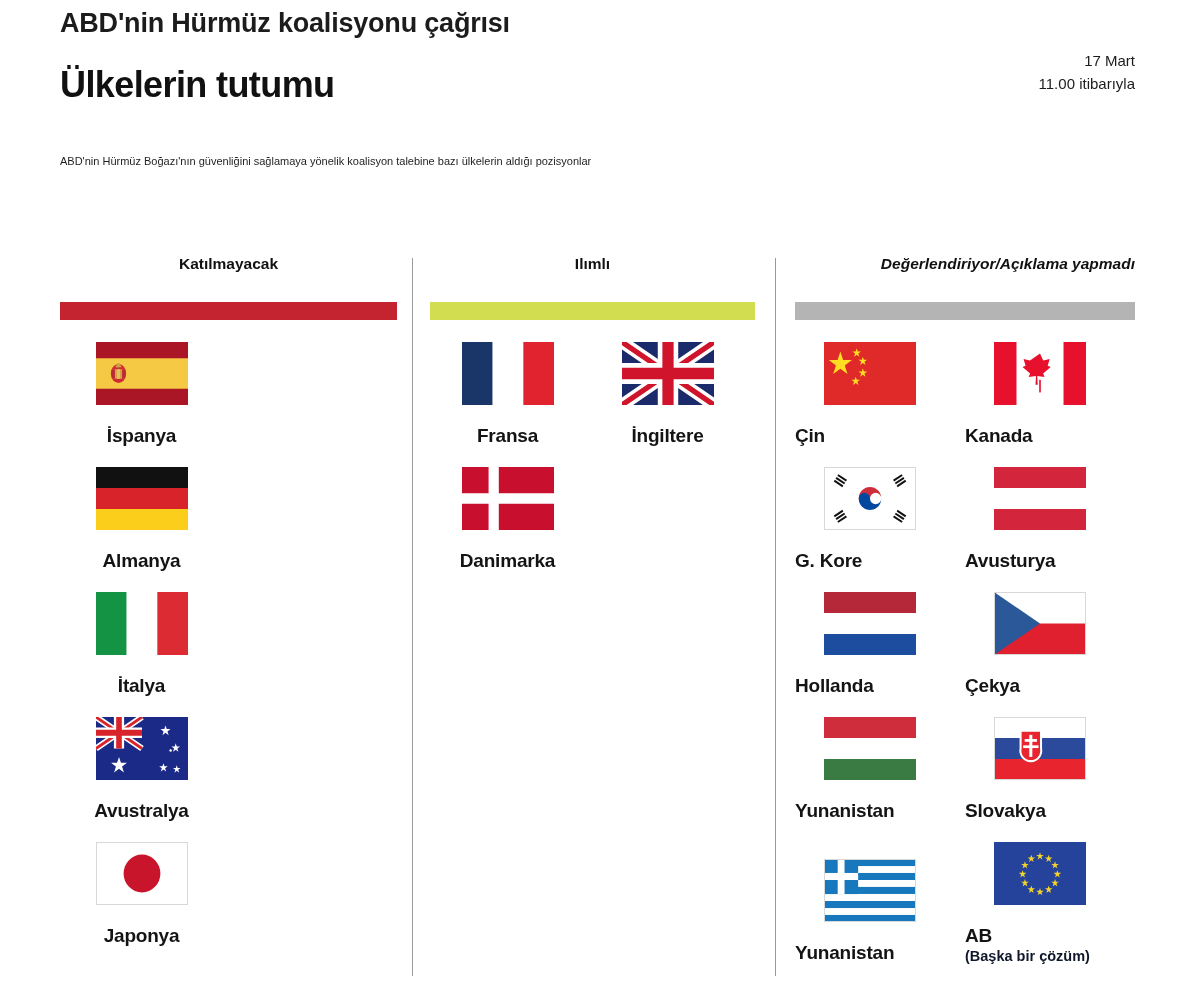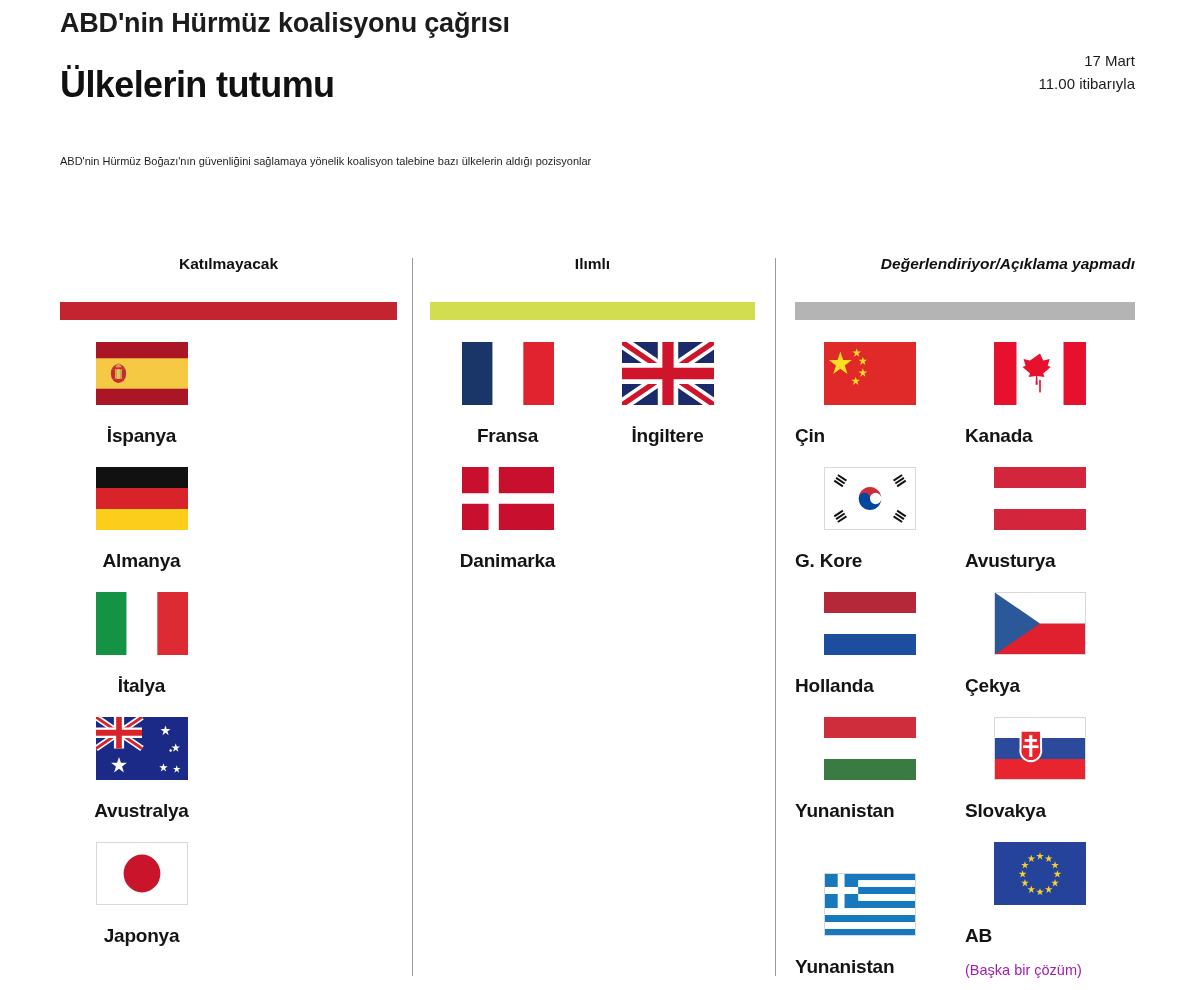--- a/index.html
+++ b/index.html
@@ -64,22 +64,22 @@
   .flag {
     width:92px; height:63px;
     display:block; margin-bottom:9px;
   }
   .flag.bordered { outline:1px solid #d8d8d8; outline-offset:-1px; }
   .cell-label {
     font-size:19px; font-weight:600; color:#141414;
     text-align:center; white-space:nowrap; letter-spacing:-0.2px;margin-top:11px;
   }
   .cell-note {
-    font-size:14.5px; font-weight:400; color:#a21caf;
-    text-align:center; white-space:nowrap; margin-top:15px;
+    font-size:14.5px; font-weight:700; color:#0f172a;
+    text-align:center; white-space:nowrap; margin-top:1px;
   }
   .cell.align-left .cell-label,
   .cell.align-left .cell-note { text-align:left; width:100%; }
 
   
   .divider {
     position:absolute; top:258px; width:1px; height:718px;
     background:#9a9a9a;
   }
   .divider-1 { left:412px; }

